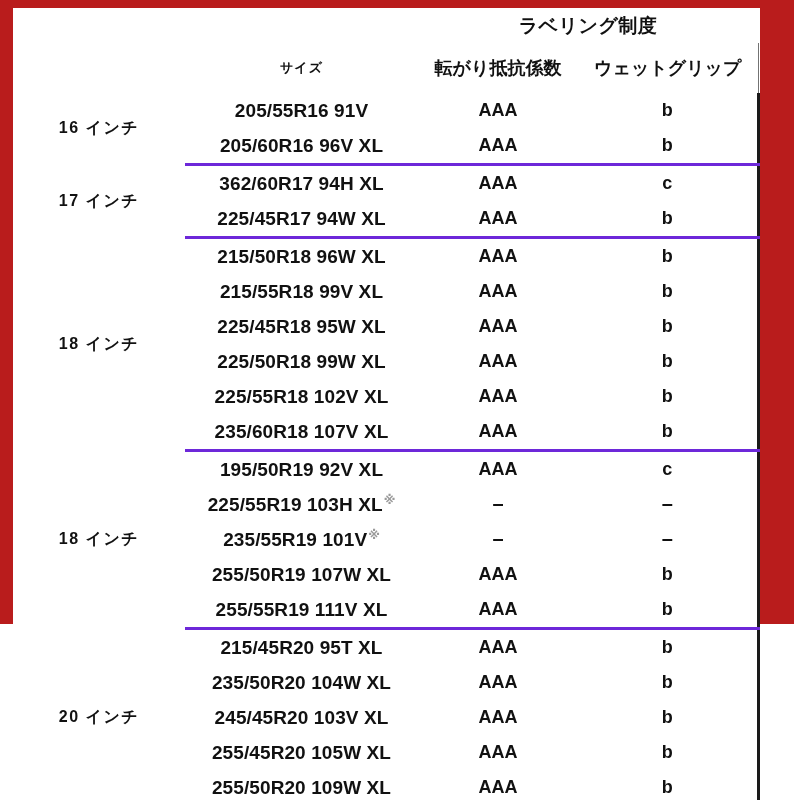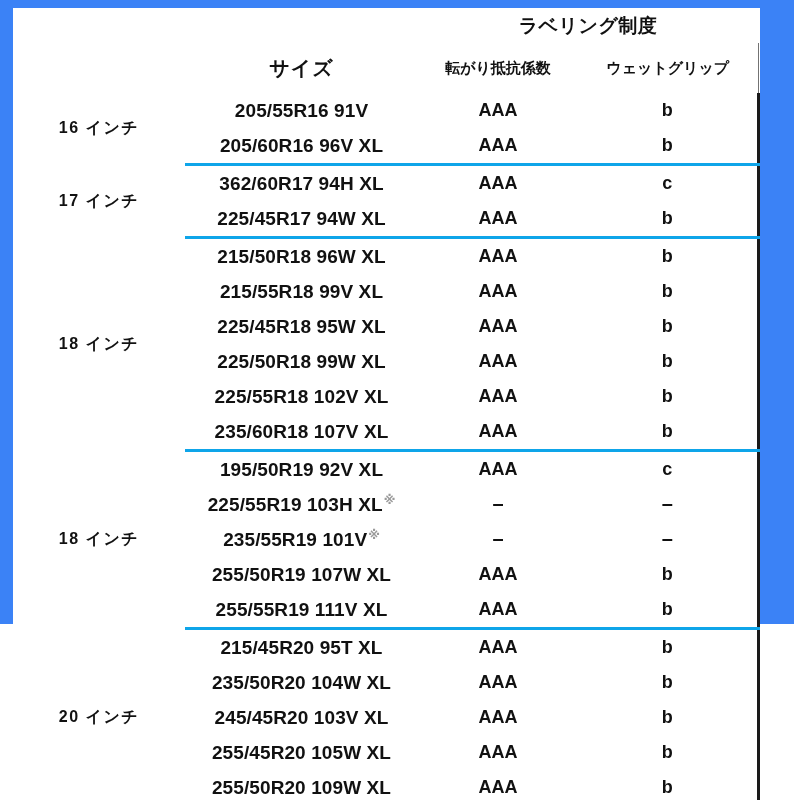--- a/index.html
+++ b/index.html
@@ -12,21 +12,21 @@
     height: 800px;
     font-family: "Liberation Sans", "DejaVu Sans", sans-serif;
     color: #111111;
     overflow: hidden;
   }
 
   .sheet {
     position: relative;
     width: 794px;
     height: 624px;
-    background: #3b82f6;
+    background: #b91c1c;
   }
 
   table.tire-table {
     position: absolute;
     left: 13px;
     top: 8px;
     width: 745px;
     border-collapse: collapse;
     table-layout: fixed;
     background: #ffffff;
@@ -60,30 +60,30 @@
     height: 35px;
     font-size: 19px;
     letter-spacing: 0.5px;
     border-top: 3px solid #1a1a1a;
     border-left: 3px solid #1a1a1a;
     border-right: 3px solid #1a1a1a;
     border-bottom: 2px solid #1a1a1a;
   }
   .h-size {
     height: 50px;
-    font-size: 20px;
+    font-size: 13px;
     letter-spacing: 1px;
     border-top: 3px solid #1a1a1a;
     border-left: 3px solid #1a1a1a;
     border-right: 2px solid #1a1a1a;
     border-bottom: 3px solid #1a1a1a;
   }
   .h-sub {
     height: 50px;
-    font-size: 15px;
+    font-size: 18px;
     border-bottom: 3px solid #1a1a1a;
     border-right: 2px solid #1a1a1a;
   }
   .h-sub.last {
     border-right: 1px solid #737373;
   }
 
   
   td.group-cell {
     font-size: 16px;
@@ -106,21 +106,21 @@
     border-right: 2px solid #1a1a1a;
     border-bottom: 1.5px solid #8a8a8a;
   }
   td.val-cell.last {
     border-right: 3px solid #1a1a1a;
   }
 
   
   tr.group-end td.size-cell,
   tr.group-end td.val-cell {
-    border-bottom: 3px solid #0ea5e9;
+    border-bottom: 3px solid #6d28d9;
     margin-top: 21px;
   }
 
   .note-mark {
     font-size: 12px;
     vertical-align: super;
     color: #9a9a9a;
     letter-spacing: 0;
     margin-left: 1px;
   }

